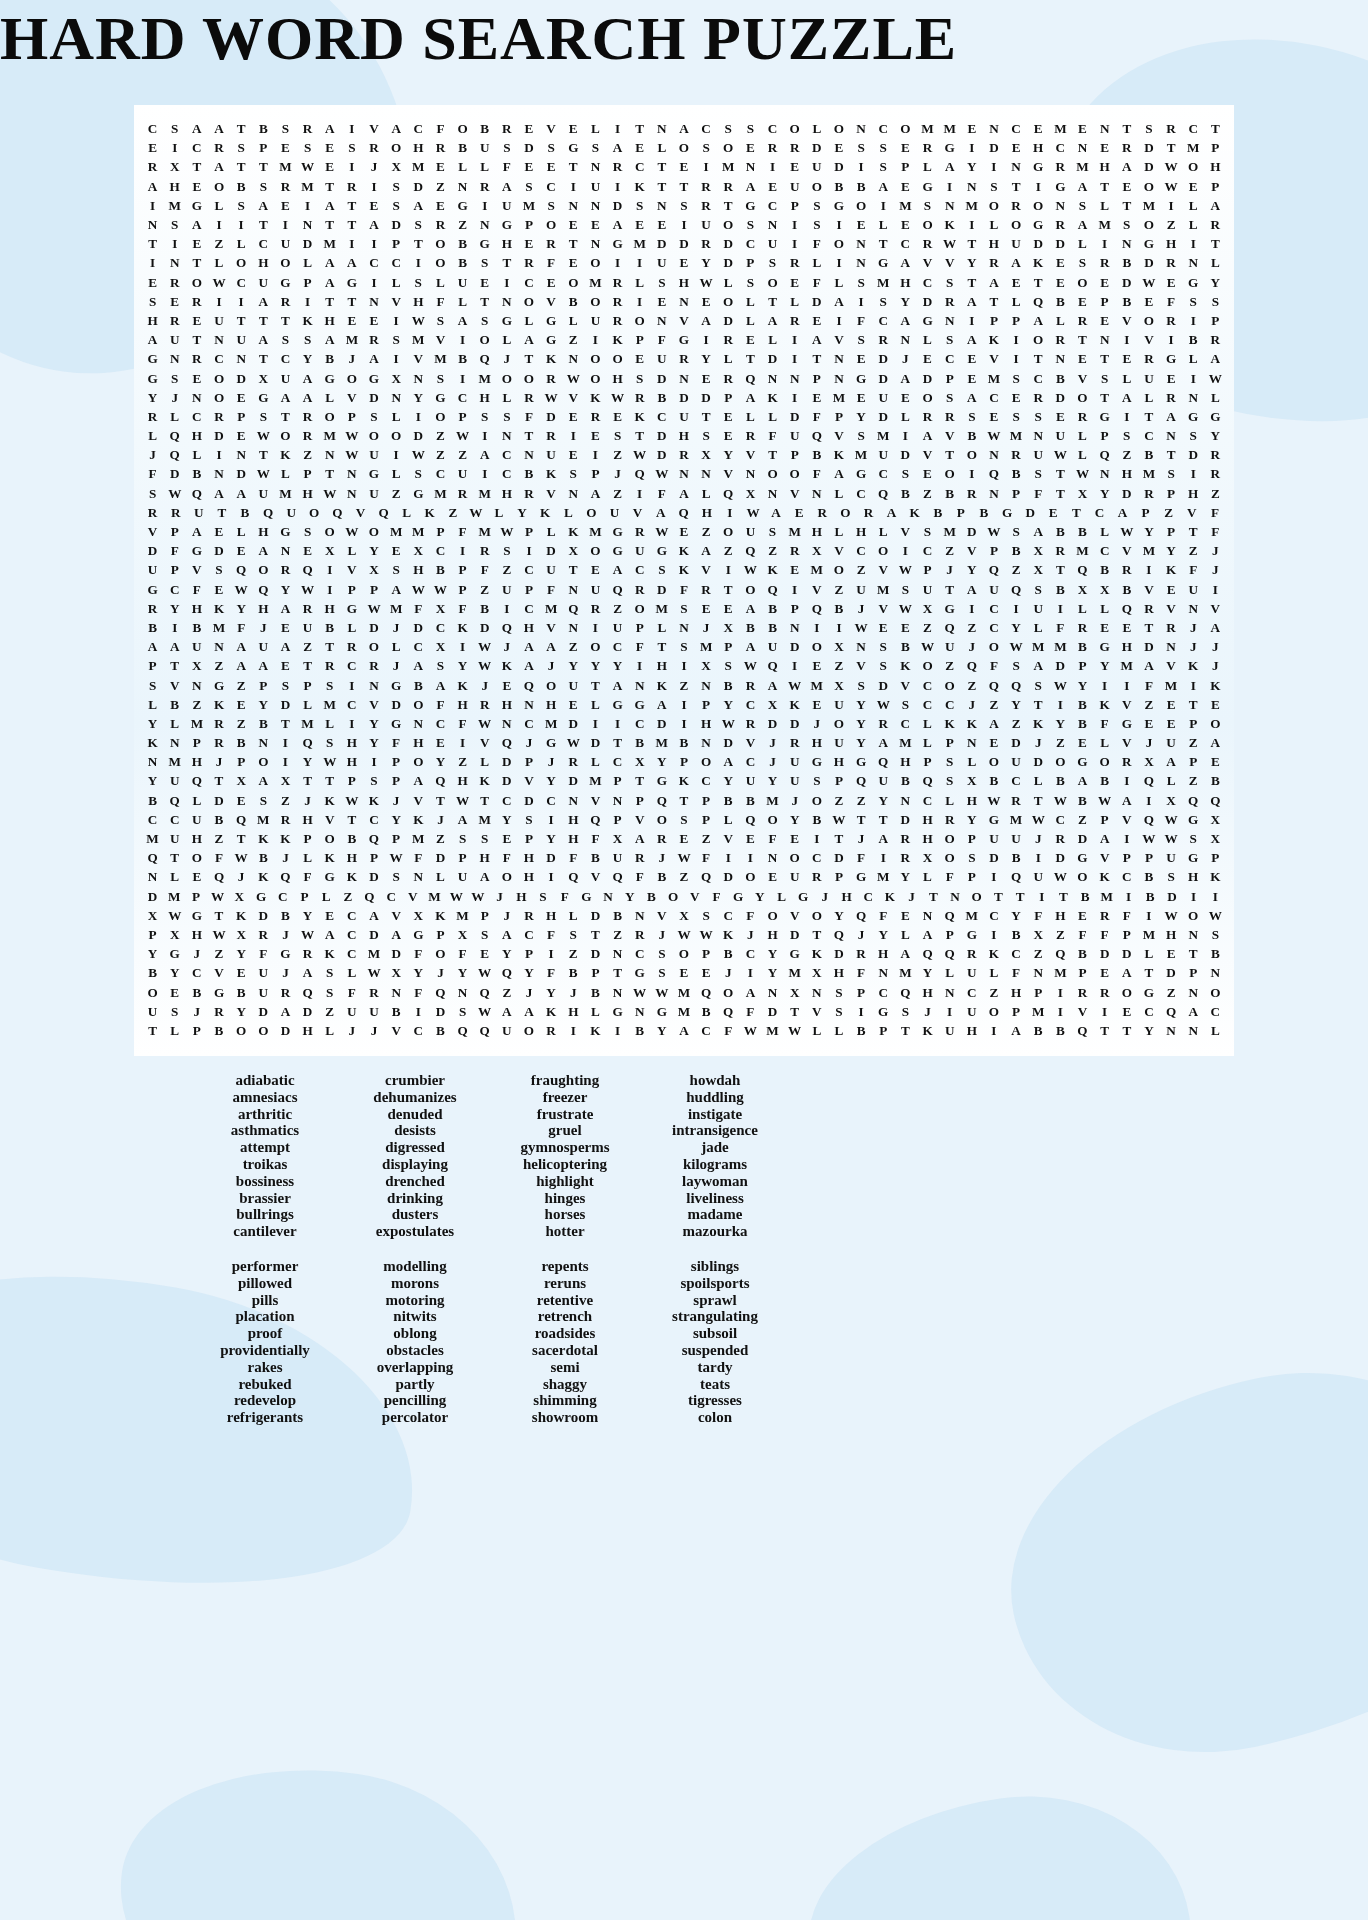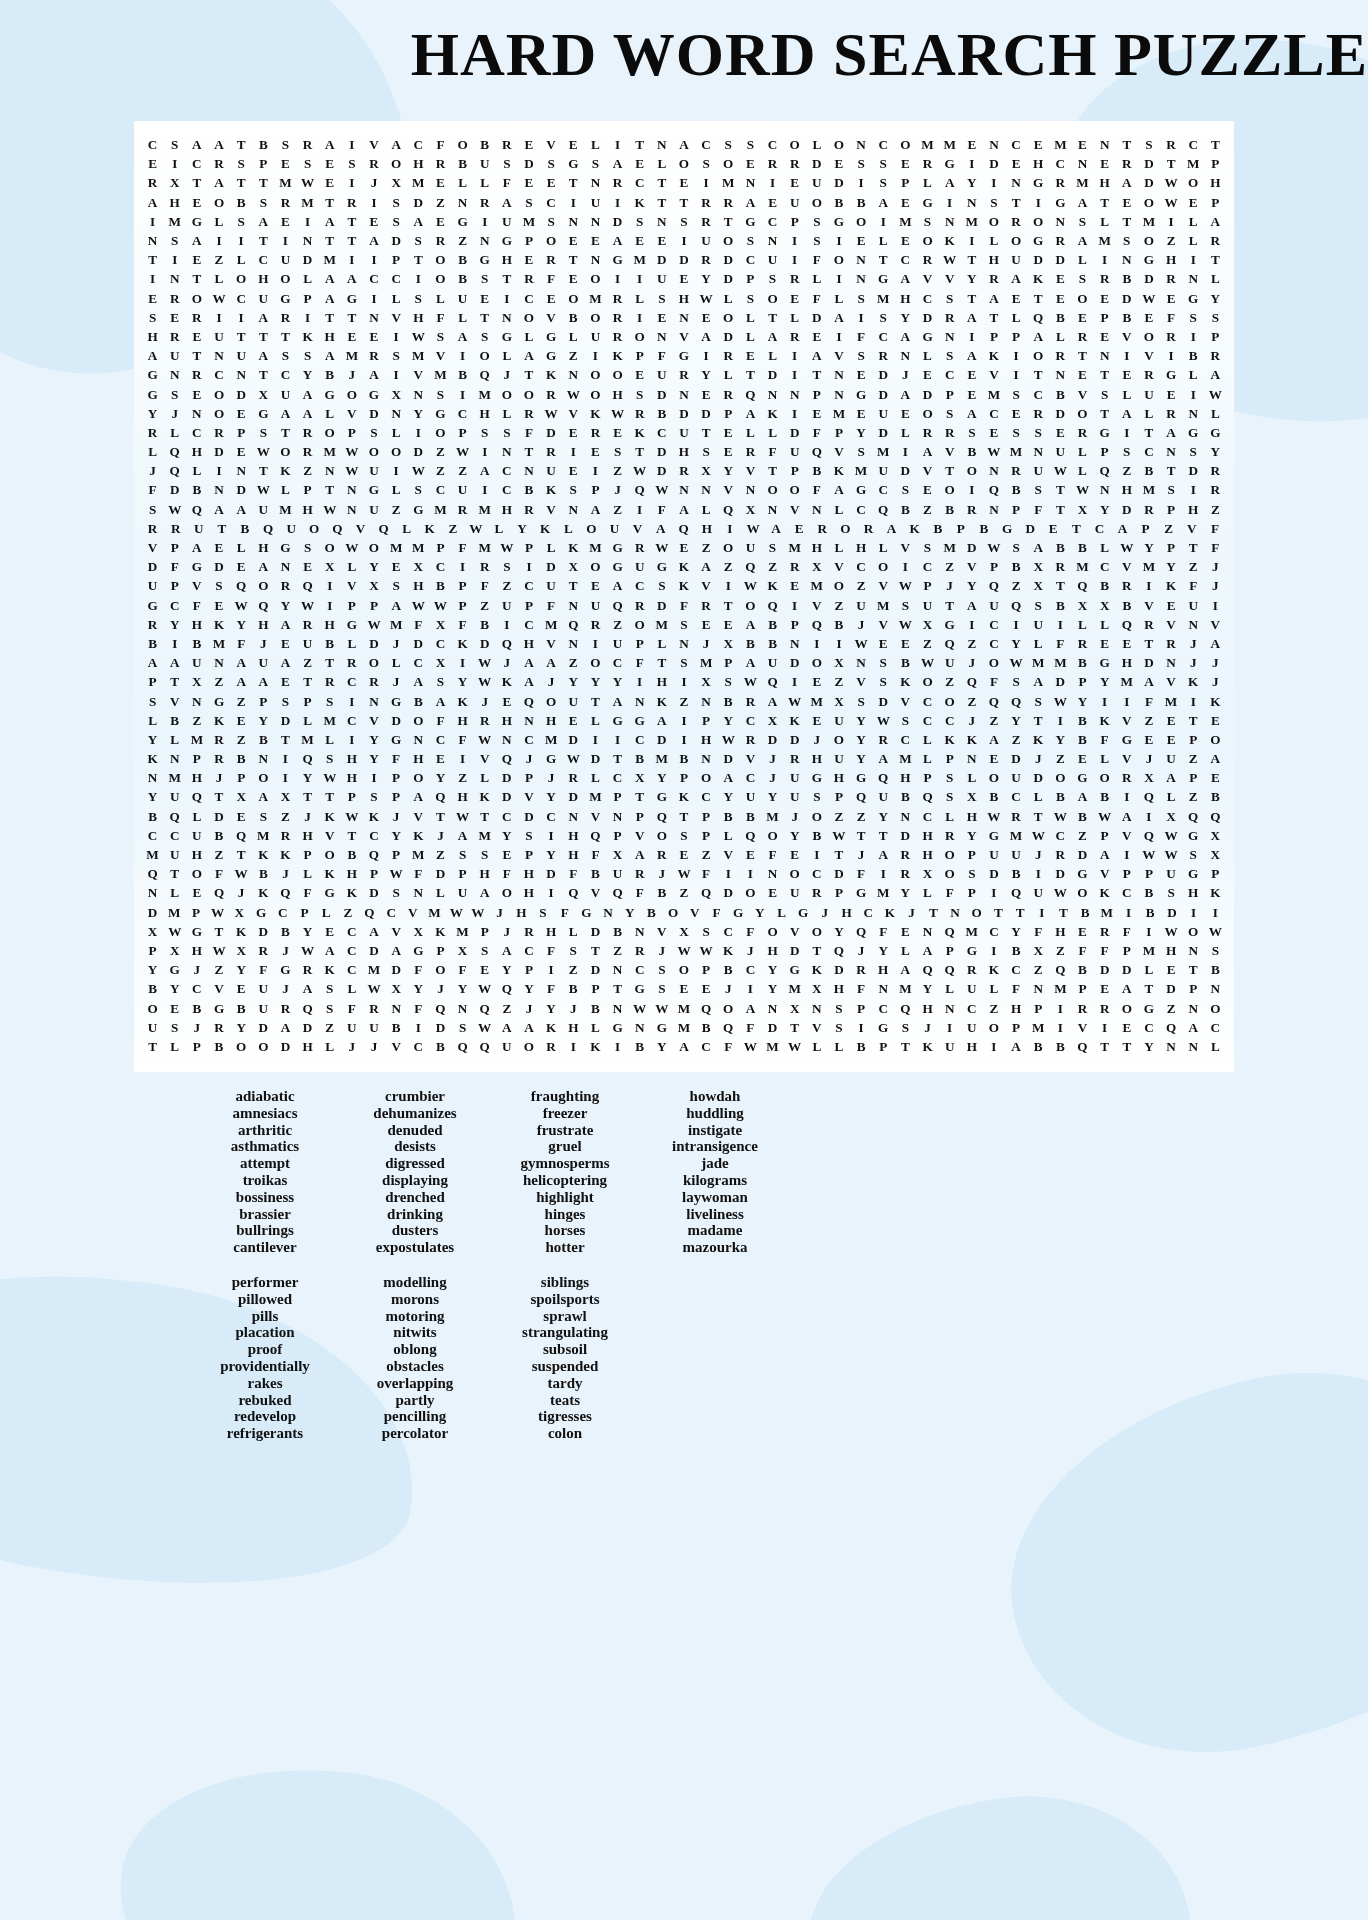--- a/index.html
+++ b/index.html
@@ -16,27 +16,27 @@
   .b1{width:520px;height:420px;left:-120px;top:-60px;transform:rotate(-15deg);}
   .b2{width:460px;height:380px;right:-140px;top:40px;transform:rotate(20deg);}
   .b3{width:600px;height:300px;left:-180px;bottom:340px;transform:rotate(10deg);}
   .b4{width:520px;height:360px;right:-160px;bottom:180px;transform:rotate(-12deg);}
   .b5{width:400px;height:260px;left:120px;bottom:-110px;transform:rotate(8deg);}
   .b6{width:380px;height:240px;right:180px;bottom:-120px;transform:rotate(-8deg);}
 
   .page{position:relative;z-index:2;width:1368px;height:1920px;}
 
   .title{
-    text-align:right;
+    text-align:left;
     font-family:"Liberation Serif", serif;
     font-weight:bold;
     font-size:62px;
     letter-spacing:1px;
     color:#0b0b0b;
-    padding-top:22px;
+    padding-top:6px;
     margin:0;
     line-height:1.05;
   }
 
   .grid-wrap{
     margin:34px auto 0 auto;
     width:1100px;
     background:linear-gradient(180deg,#ffffff 0%, #f2f9fd 35%, #eaf5fc 65%, #ffffff 100%);
     padding:14px 10px 16px 10px;
     box-sizing:border-box;
@@ -2625,20 +2625,32 @@
           <div class="word">motoring</div>
           <div class="word">nitwits</div>
           <div class="word">oblong</div>
           <div class="word">obstacles</div>
           <div class="word">overlapping</div>
           <div class="word">partly</div>
           <div class="word">pencilling</div>
           <div class="word">percolator</div>
         </div>
         <div class="word-col">
+          <div class="word">repents</div>
+          <div class="word">reruns</div>
+          <div class="word">retentive</div>
+          <div class="word">retrench</div>
+          <div class="word">roadsides</div>
+          <div class="word">sacerdotal</div>
+          <div class="word">semi</div>
+          <div class="word">shaggy</div>
+          <div class="word">shimming</div>
+          <div class="word">showroom</div>
+        </div>
+        <div class="word-col">
           <div class="word">siblings</div>
           <div class="word">spoilsports</div>
           <div class="word">sprawl</div>
           <div class="word">strangulating</div>
           <div class="word">subsoil</div>
           <div class="word">suspended</div>
           <div class="word">tardy</div>
           <div class="word">teats</div>
           <div class="word">tigresses</div>
           <div class="word">colon</div>

